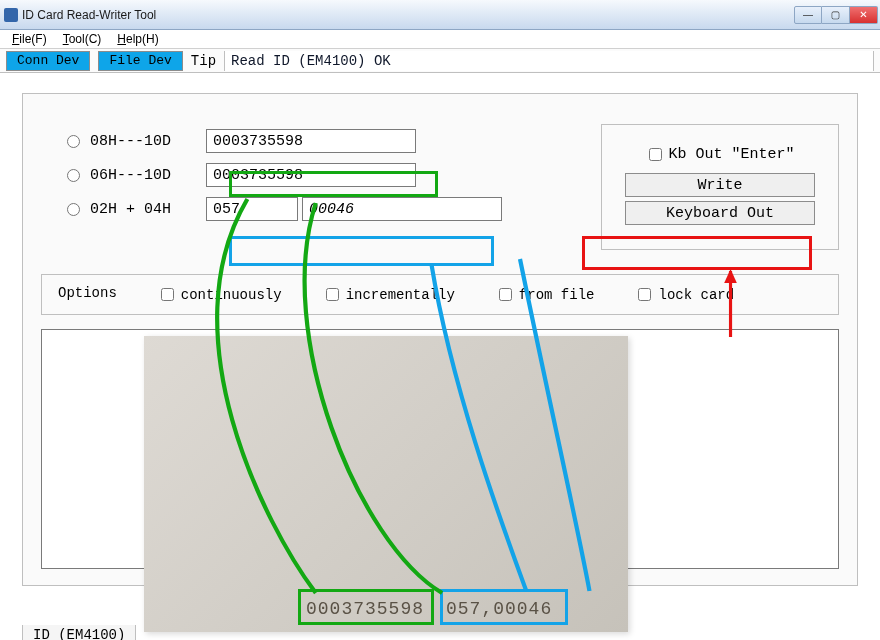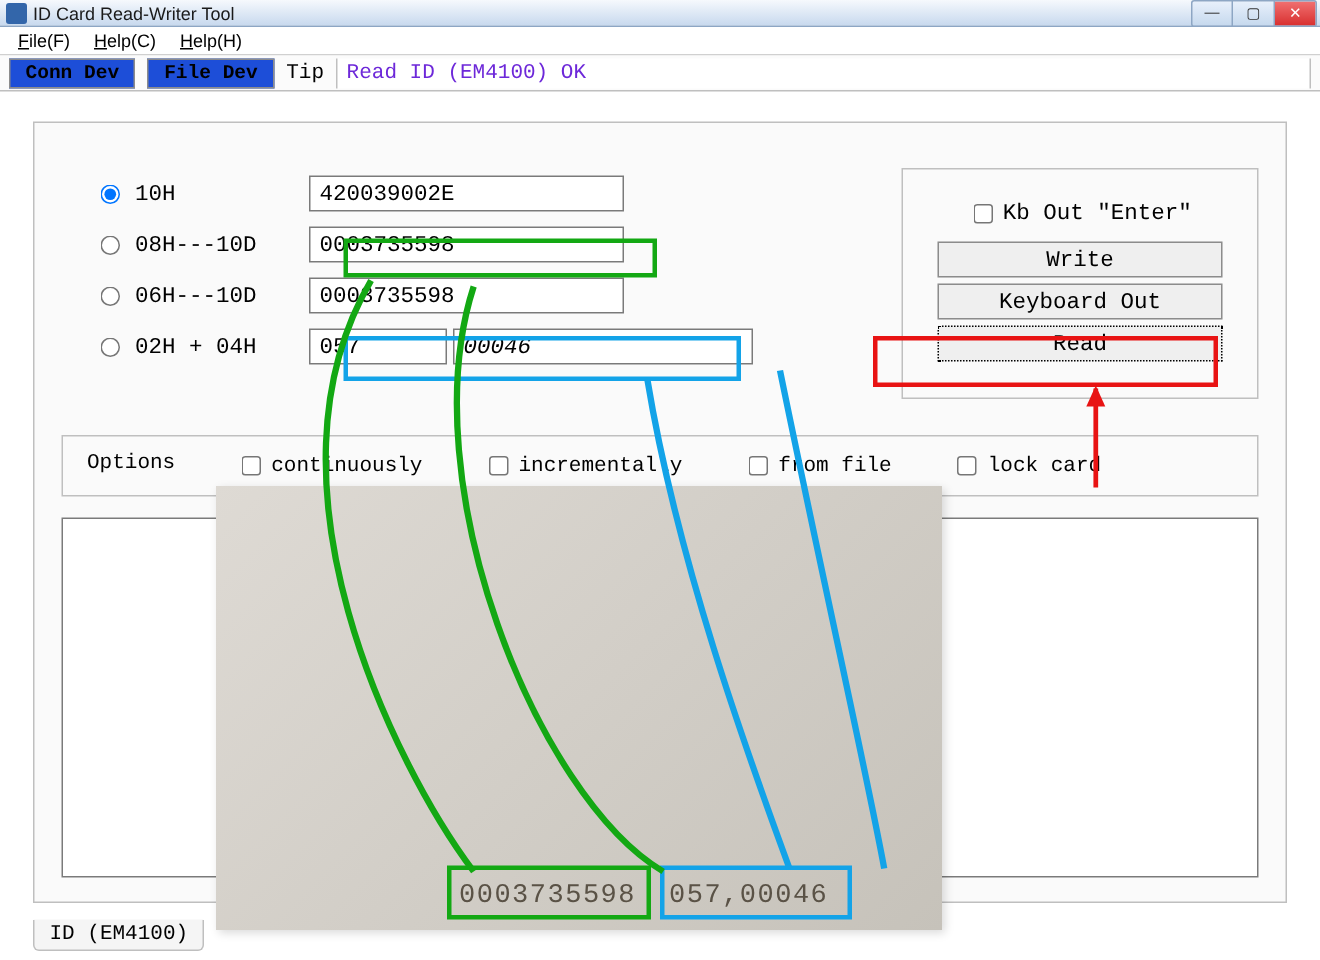--- a/index.html
+++ b/index.html
@@ -8,21 +8,21 @@
     font-family: "Courier New", monospace;
     font-size: 14px;
     background: #fff;
     width: 880px;
     height: 640px;
     overflow: hidden;
   }
 
   
   .titlebar {
-    height: 18px;
+    height: 30px;
     background: linear-gradient(to bottom, #f6f9fd 0%, #e3ecf7 40%, #c8d9ee 100%);
     border-bottom: 1px solid #8da6c4;
     display: flex;
     align-items: center;
     padding: 0 2px 0 4px;
     gap: 4px;
     font-family: "Segoe UI", Tahoma, sans-serif;
     font-size: 12px;
   }
   .titlebar .app-icon { width: 14px; height: 14px; background: #3366aa; border-radius: 2px; }
@@ -60,32 +60,31 @@
     align-items: center;
     gap: 8px;
     padding: 2px 6px;
     border-bottom: 1px solid #bfbfbf;
     background: #fbfbfb;
   }
   .toolbtn {
     height: 20px;
     padding: 0 10px;
     border: 1px solid #8c8c8c;
-    background: #1d4ed8;
+    background: #0ea5e9;
     font-family: "Courier New", monospace;
     font-size: 13px;
     display: flex; align-items: center;
     cursor: pointer;
-    font-weight: bold;
   }
   .toolbar .tip-label { font-family:"Courier New",monospace; font-size:14px; }
   .toolbar .tip-text {
     font-family: "Courier New", monospace;
     font-size: 14px;
-    color: #6d28d9;
+    color: #0f172a;
     flex: 1;
     border-left: 1px solid #bfbfbf;
     border-right: 1px solid #bfbfbf;
     padding: 1px 6px;
     background: #fff;
     height: 20px;
     display: flex; align-items: center;
   }
 
   
@@ -200,42 +199,37 @@
   <div class="title">ID Card Read-Writer Tool</div>
   <div class="winbtns">
     <div class="winbtn">—</div>
     <div class="winbtn">▢</div>
     <div class="winbtn close">✕</div>
   </div>
 </div>
 
 <div class="menubar">
   <div class="menuitem">File(F)</div>
-  <div class="menuitem">Help(C)</div>
+  <div class="menuitem">Tool(C)</div>
   <div class="menuitem">Help(H)</div>
 </div>
 
 <div class="toolbar">
   <div class="toolbtn">Conn Dev</div>
   <div class="toolbtn">File Dev</div>
   <span class="tip-label">Tip</span>
   <div class="tip-text">Read ID (EM4100) OK</div>
 </div>
 
 <div class="client">
 
   <div class="panel-border">
     <div class="cols">
       <div class="left-col">
 
-        <div class="radio-row">
-          <input type="radio" checked="" style="">
-          <span class="rlabel">10H</span>
-          <div class="field long">420039002E</div>
-        </div>
 
         <div class="radio-row">
           <input type="radio" style="">
           <span class="rlabel">08H---10D</span>
           <div class="field long">0003735598</div>
         </div>
 
         <div class="radio-row">
           <input type="radio" style="">
           <span class="rlabel">06H---10D</span>
@@ -251,21 +245,20 @@
 
       </div>
 
       <div class="right-col">
         <div class="rcb-row">
           <input type="checkbox" class="rc-check" style="">
           <span class="rc-label">Kb Out "Enter"</span>
         </div>
         <div class="rc-btn">Write</div>
         <div class="rc-btn">Keyboard Out</div>
-        <div class="rc-btn read">Read</div>
       </div>
     </div>
 
     <div class="options">
       <div class="legend">Options</div>
       <label class="opt">
           <input type="checkbox" style="">
           <span>continuously</span>
         </label>
       <label class="opt">

